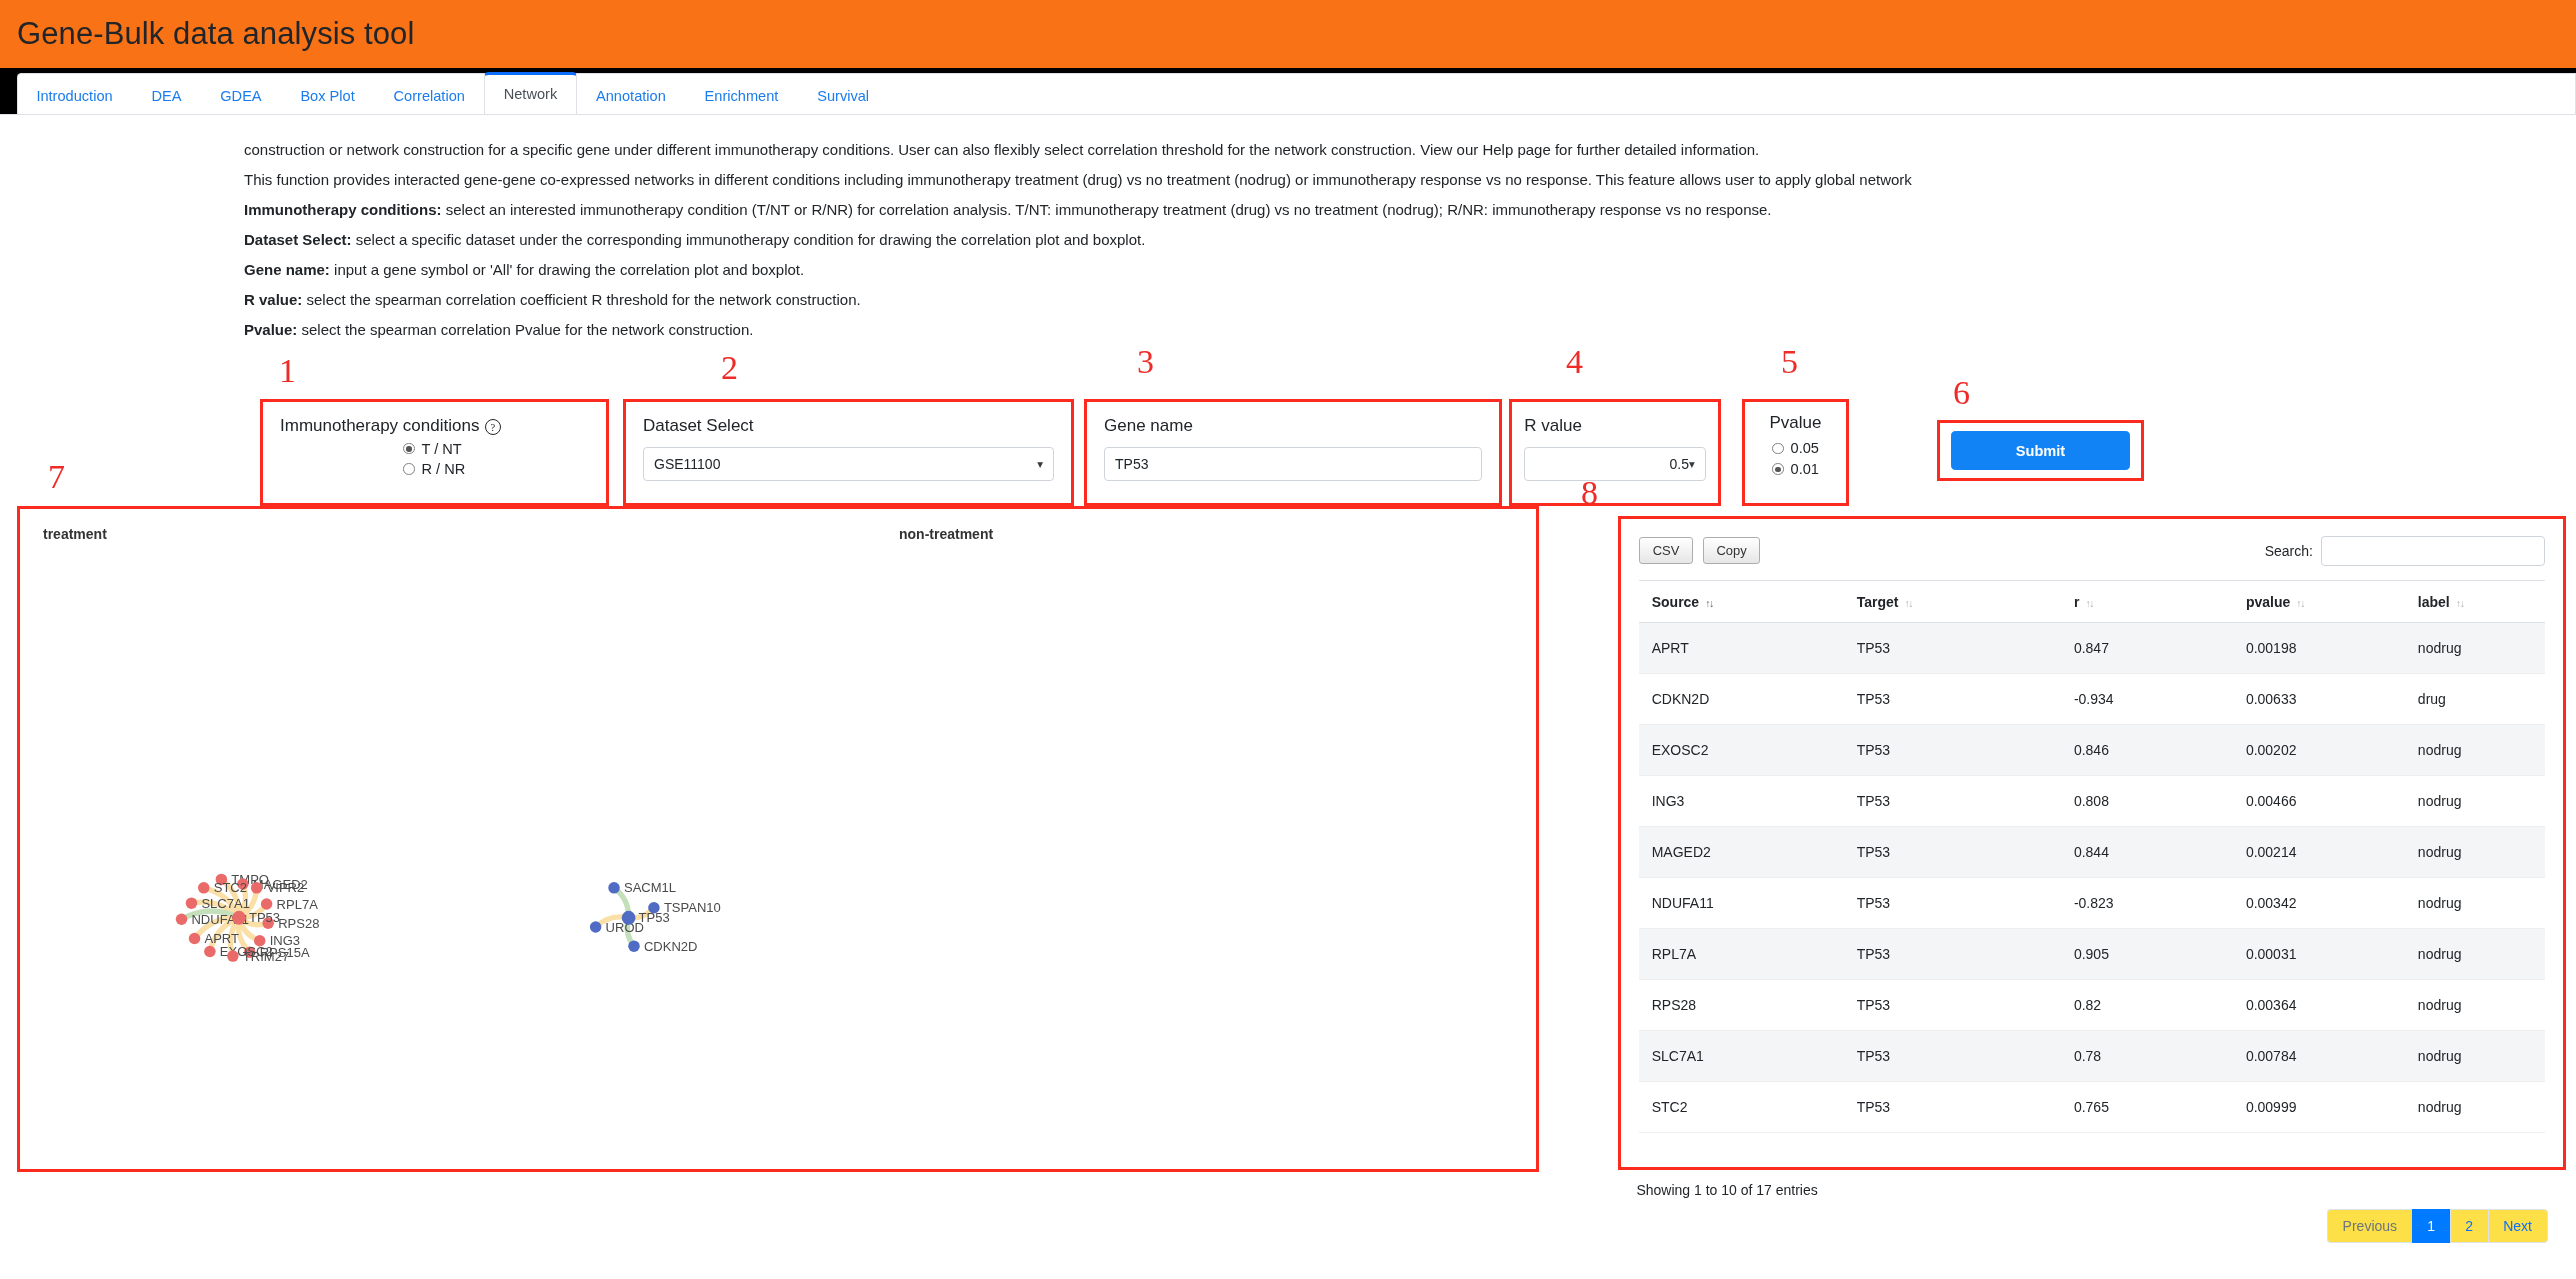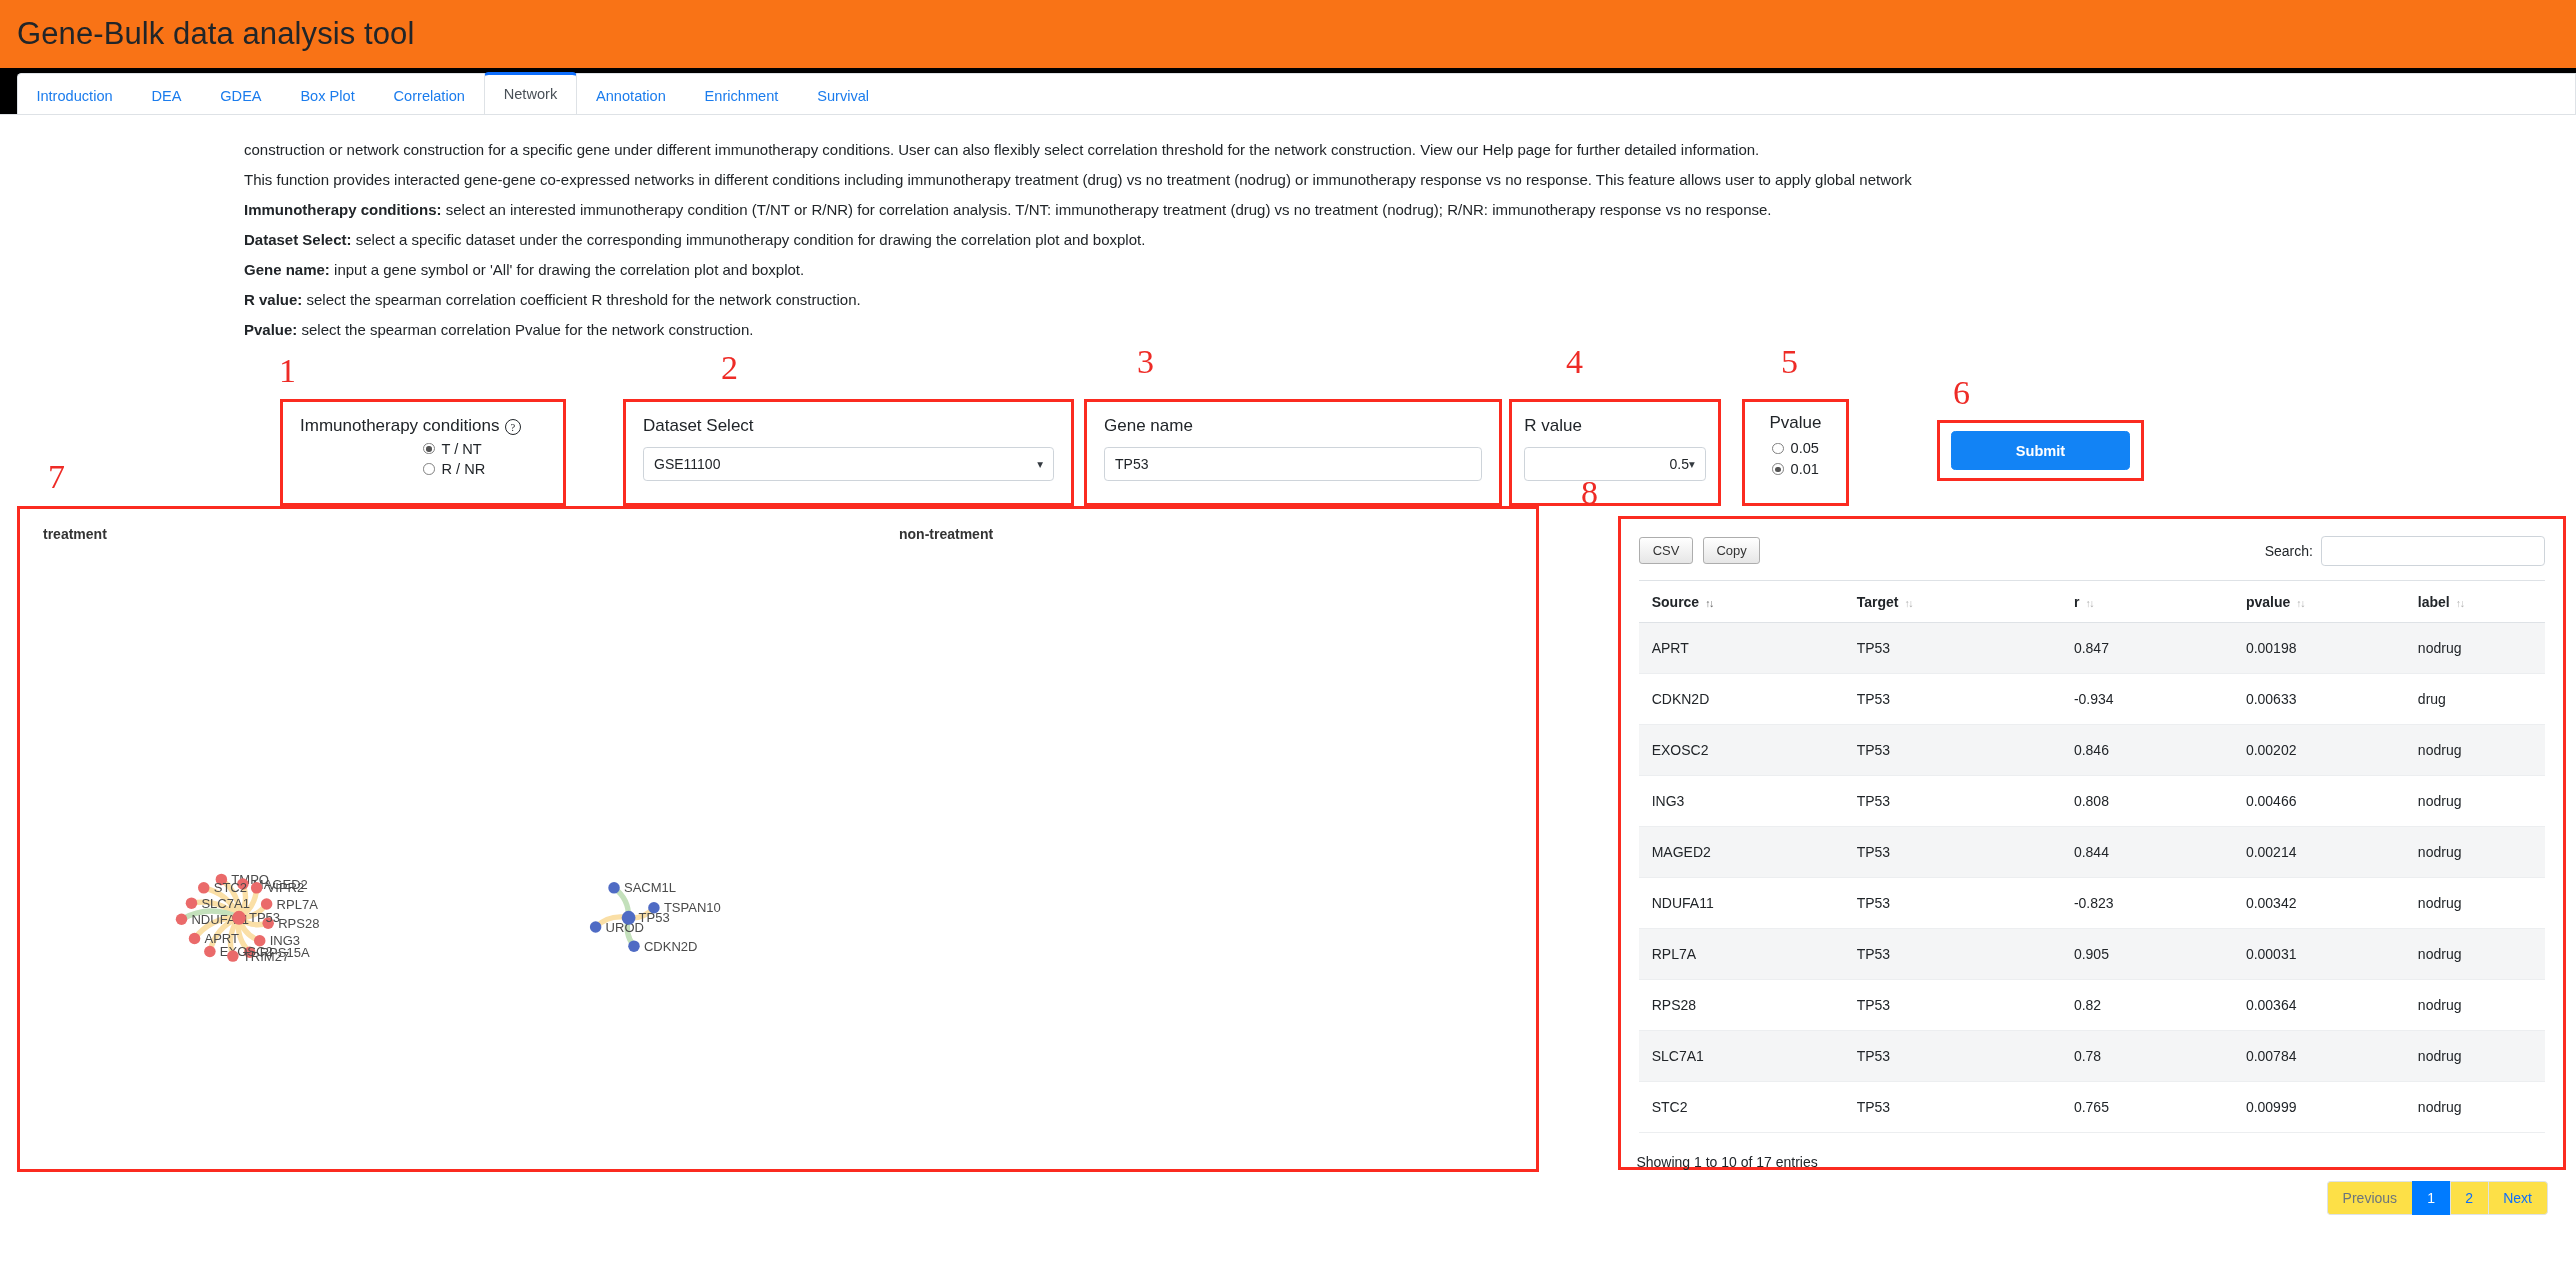--- a/index.html
+++ b/index.html
@@ -210,21 +210,21 @@
     border-bottom: 0.8px solid #eceef0;
   }
   table.dt tbody tr:nth-child(odd) { background:#f4f5f6; }
   .col-src  { width: 24%; padding-left: 12.3px !important; }
   .col-tgt  { width: 24%; }
   .col-r    { width: 19%; }
   .col-p    { width: 19%; }
   .col-lbl  { width: 14%; }
 
   .tbl-footer {
-    position:absolute; left: 1618px; top: 1154px;
+    position:absolute; left: 1618px; top: 1182px;
     width: 948px;
   }
   .showing { font-size:14px; color:#212529; padding-left: 18.4px; }
   .pager {
     display:flex; justify-content:flex-end; margin-top: 10.7px; padding-right: 18.4px;
   }
   .pg {
     border:0.8px solid #dee2e6; border-right:none;
     padding: 8.4px 14.6px; font-size:14px; color:#0d6efd;
     background:#fde047; cursor:pointer;
@@ -269,21 +269,21 @@
 
 <div class="controls">
 
   <div class="ann" style="left:279px; top:-7.7px;">1</div>
   <div class="ann" style="left:721px; top:-10.7px;">2</div>
   <div class="ann" style="left:1137px; top:-17px;">3</div>
   <div class="ann" style="left:1566px; top:-17px;">4</div>
   <div class="ann" style="left:1781px; top:-17px;">5</div>
   <div class="ann" style="left:1953px; top:14px;">6</div>
 
-  <div class="redbox" style="left:280px; top:37px; width:286px; height:107px;">
+  <div class="redbox" style="left:260px; top:37px; width:349px; height:107px;">
     <div style="padding:14px 17px 0 17px;">
       <div class="ctl-label">
         <span>Immunotherapy conditions</span><span class="help-icon">?</span>
       </div>
       <div style="margin-left:123px; margin-top:3.1px;">
         <div class="radio-row">
           <span class="radio checked"></span>
           <span>T / NT</span>
         </div>
         <div class="radio-row">

